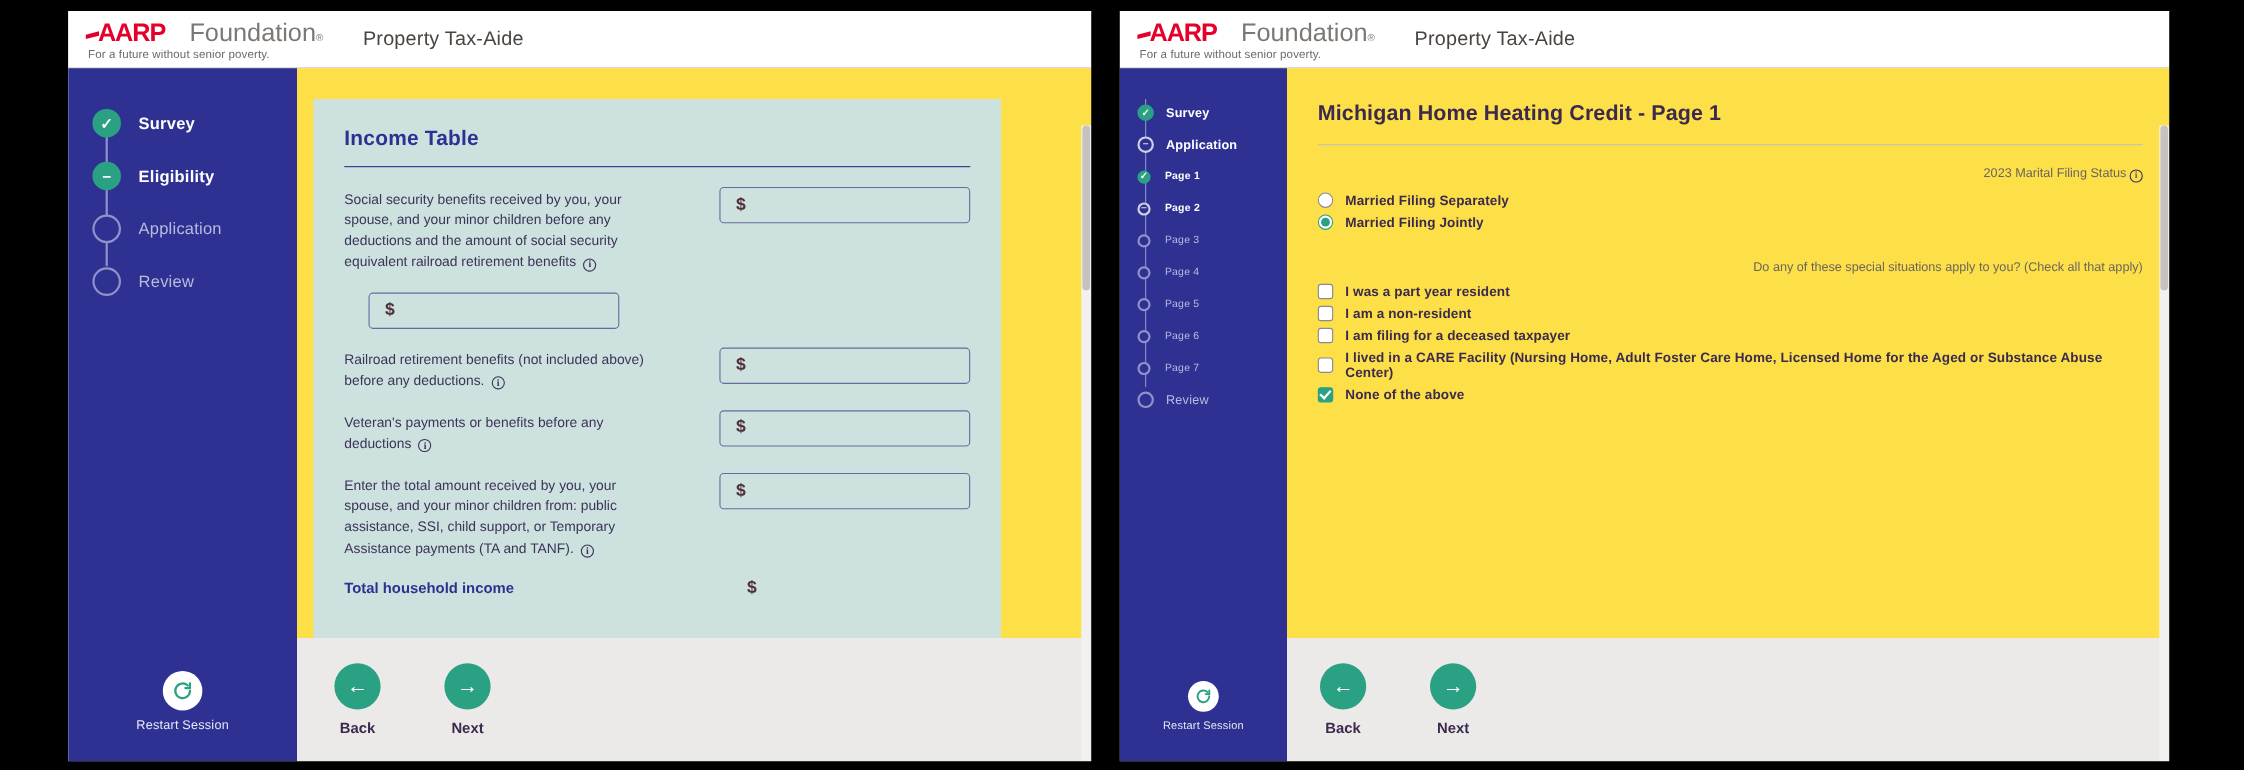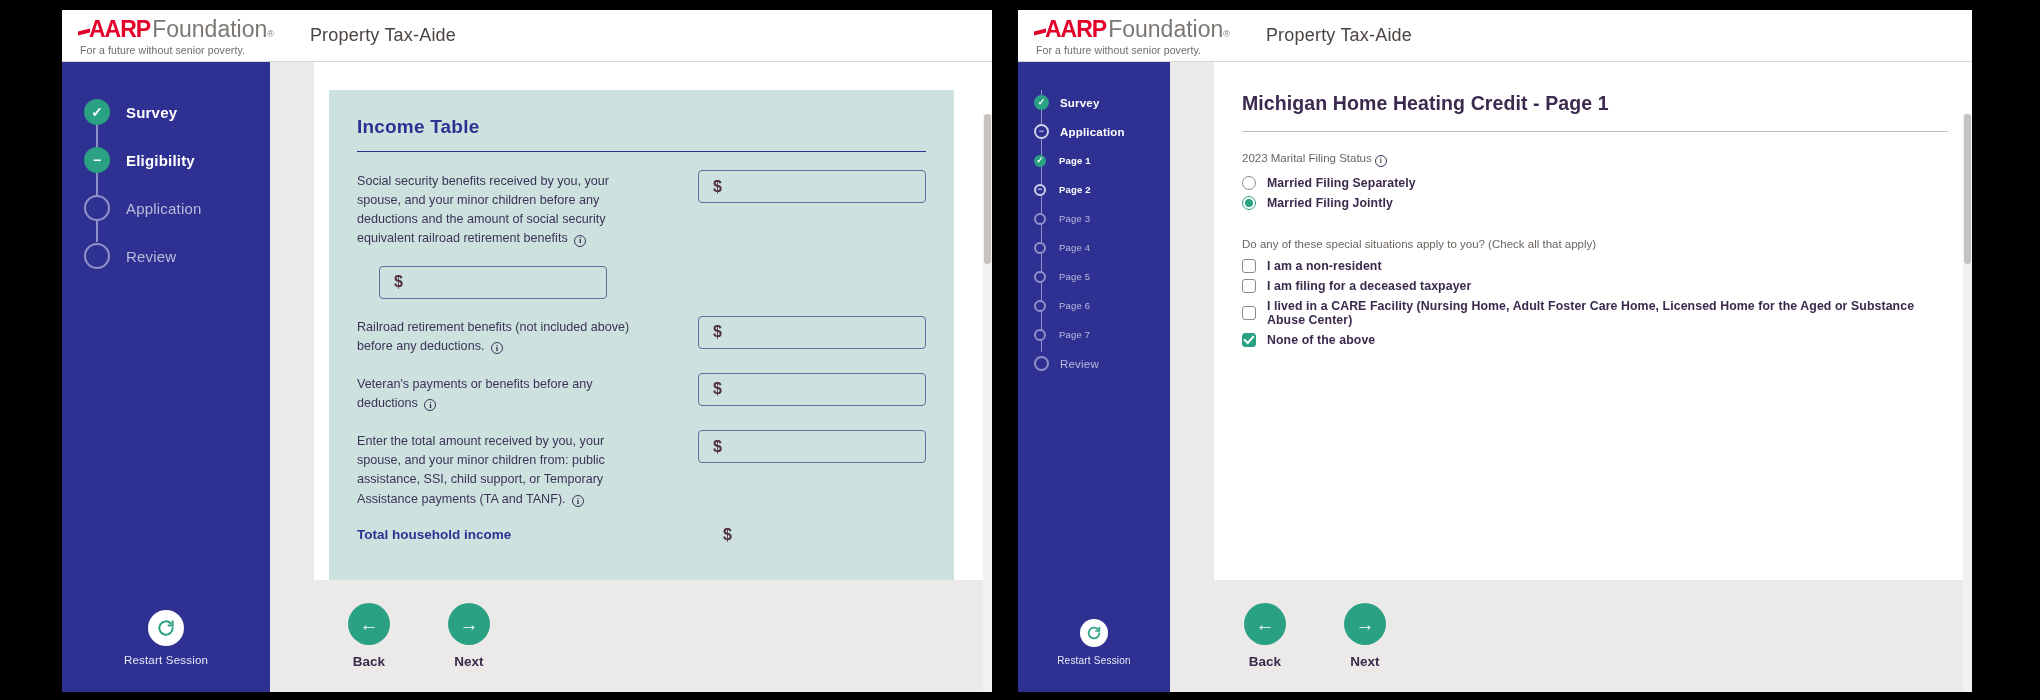--- a/index.html
+++ b/index.html
@@ -23,21 +23,21 @@
   .brand { padding-left: 18px; display: flex; flex-direction: column; justify-content: center; }
   .brand-row { display: flex; align-items: baseline; }
   .aarp {
     color: #e4002b; font-weight: 800; font-size: 23px; letter-spacing: -1px;
     position: relative; padding-left: 9px;
   }
   .aarp::before {
     content: ""; position: absolute; left: -2px; top: 52%; width: 12px; height: 4px;
     background: #e4002b; transform: skewY(-14deg);
   }
-  .foundation { color: #7c7772; font-weight: 400; font-size: 23px; margin-left: 2px; }
+  .foundation { color: #7c7772; font-weight: 400; font-size: 23px; margin-left: 22px; }
   .tm { font-size: 9px; color: #7c7772; vertical-align: super; }
   .tagline { font-size: 10.5px; color: #6f6a66; margin-top: 1px; letter-spacing: .1px; }
   .app-title { margin-left: 36px; font-size: 18px; color: #4a4440; letter-spacing: .2px; }
 
   .body-area { display: flex; height: calc(100% - 52px); }
 
   
   .sidebar {
     background: #2e3192; color: #fff; position: relative;
     display: flex; flex-direction: column; justify-content: space-between;
@@ -84,21 +84,21 @@
   .restart-icon {
     border-radius: 50%; background: #fff; margin: 0 auto 8px;
     display: flex; align-items: center; justify-content: center; color: #2aa183;
   }
   .win-left  .restart-icon { width: 36px; height: 36px; }
   .win-right .restart-icon { width: 28px; height: 28px; }
   .restart-label { font-size: 11.5px; color: #e7e8f5; letter-spacing: .2px; }
   .win-right .restart-label { font-size: 10px; }
 
   
-  .content { flex: 1; background: #ffffff; position: relative; overflow: hidden; margin-left: 44px; }
+  .content { flex: 1; background: #fde047; position: relative; overflow: hidden; }
 
   
   .card {
     background: #cde2de; margin: 28px 0 0 15px; width: 625px; padding: 26px 28px 41px 28px;
   }
   .card-title { color: #2e3192; font-size: 19px; font-weight: 700; letter-spacing: .2px; }
   .card-rule { border-bottom: 1.5px solid #2e3192; margin: 13px 0 18px 0; }
 
   .inc-row { display: flex; align-items: flex-start; margin-bottom: 17px; gap: 26px; }
   .inc-q {
@@ -118,21 +118,21 @@
     display: inline-flex; align-items: center; justify-content: center;
     width: 12px; height: 12px; border: 1.1px solid #3c3359; border-radius: 50%;
     font-size: 9px; font-weight: 700; line-height: 1; margin-left: 3px;
     vertical-align: -1px; font-family: "Liberation Serif", serif;
   }
 
   
   .pageform { padding: 30px 24px 0 28px; }
   .page-title { color: #3b2a4d; font-size: 19.5px; font-weight: 700; letter-spacing: .1px; }
   .page-rule { border-bottom: 1px solid #c4c0bd; margin: 16px 0 20px 0; }
-  .field-label { color: #6b6560; font-size: 11.5px; margin-bottom: 9px; }
+  .field-label { color: #6b6560; font-size: 11.5px; margin-bottom: 9px; text-align: right; }
   .opt { display: flex; align-items: center; margin-bottom: 6px; }
   .radio {
     width: 14px; height: 14px; border-radius: 50%; border: 1.4px solid #8d8891;
     background: #fff; flex: 0 0 auto; display: flex; align-items: center; justify-content: center;
   }
   .radio.sel { border-color: #2aa183; }
   .radio.sel::after { content: ""; width: 8px; height: 8px; border-radius: 50%; background: #2aa183; }
   .checkbox {
     width: 14px; height: 14px; border-radius: 3px; border: 1.4px solid #8d8891;
     background: #fff; flex: 0 0 auto; display: flex; align-items: center; justify-content: center;
@@ -370,20 +370,24 @@
                 <div class="opt-label">Married Filing Jointly</div>
               </div>
             </div>
 
           <div class="group-gap"></div>
 
           <div class="field-label">Do any of these special situations apply to you? (Check all that apply)</div>
           <div id="check-group">
               <div class="opt">
                 <div class="checkbox"></div>
+                <div class="opt-label">I was a part year resident</div>
+              </div>
+              <div class="opt">
+                <div class="checkbox"></div>
                 <div class="opt-label">I am a non-resident</div>
               </div>
               <div class="opt">
                 <div class="checkbox"></div>
                 <div class="opt-label">I am filing for a deceased taxpayer</div>
               </div>
               <div class="opt">
                 <div class="checkbox"></div>
                 <div class="opt-label">I lived in a CARE Facility (Nursing Home, Adult Foster Care Home, Licensed Home for the Aged or Substance Abuse Center)</div>
               </div>

